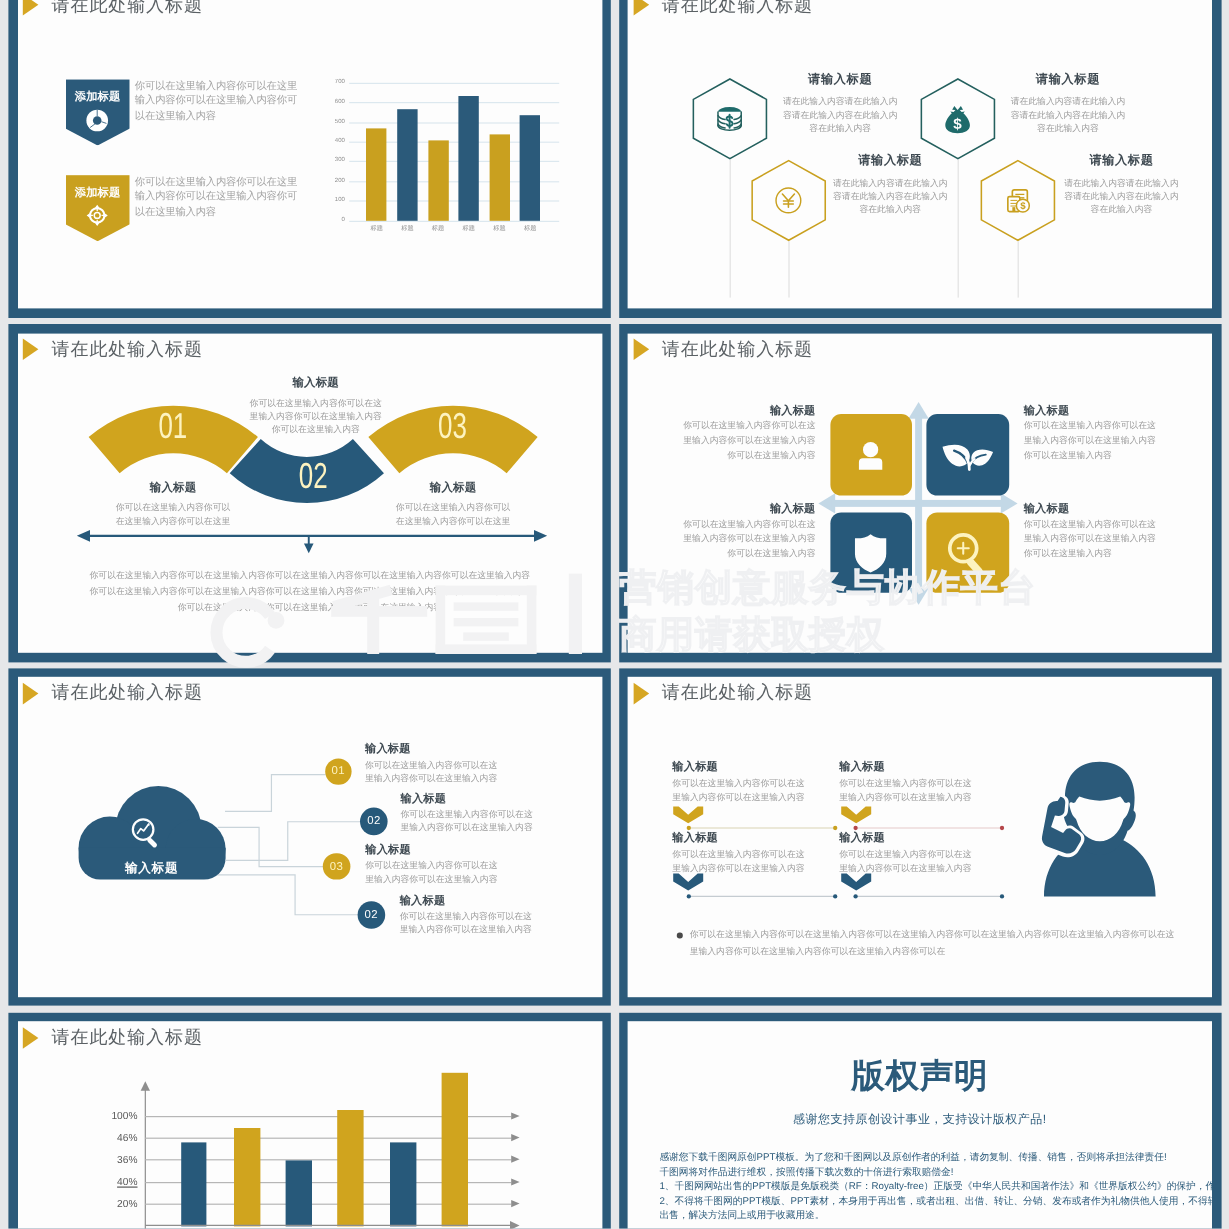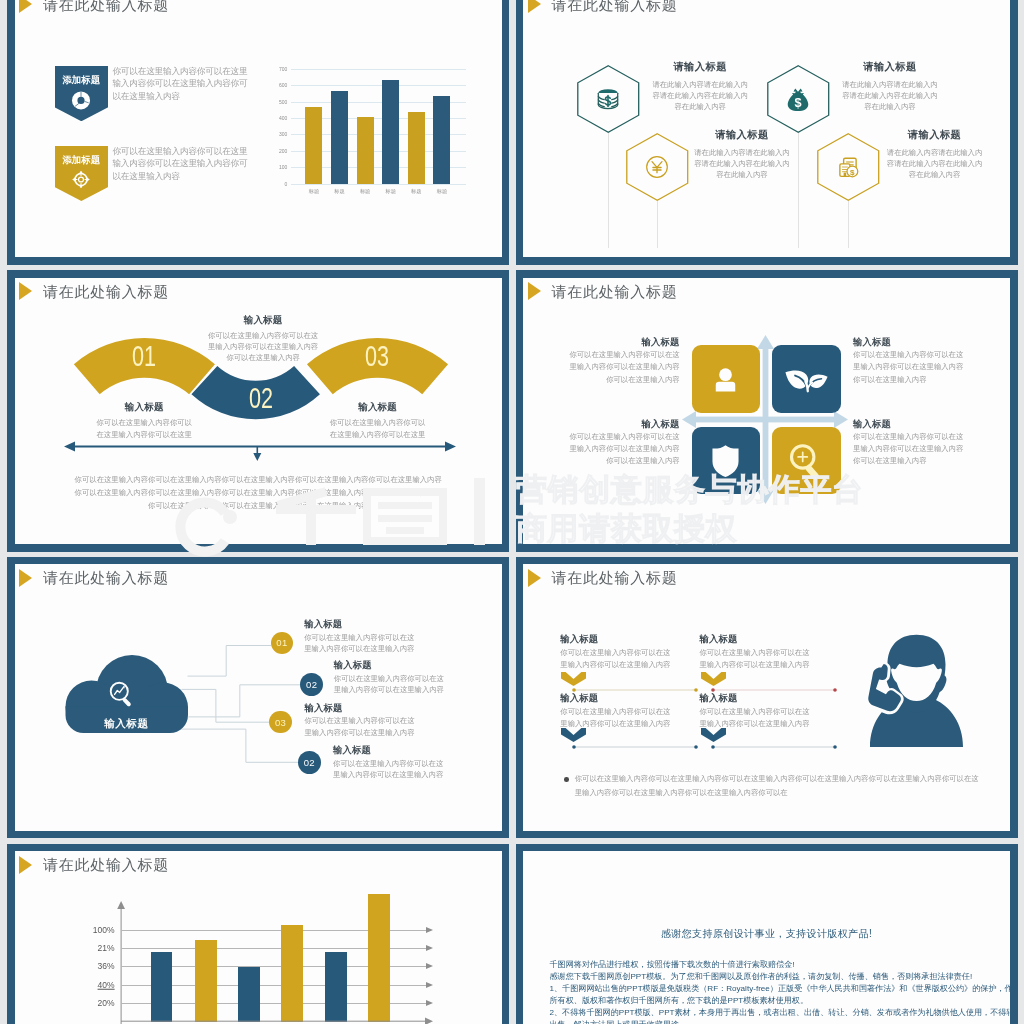--- a/index.html
+++ b/index.html
@@ -500,21 +500,21 @@
           <div class="gl" style="top: 54.6px; width: 305px;">
             <div style="position: absolute; right: -7px; top: -3px; width: 0px; height: 0px; border-left: 7px solid rgb(142, 142, 142); border-top: 3.5px solid transparent; border-bottom: 3.5px solid transparent;"></div>
             <div class="yt" style="top: 0px; text-decoration: underline;">40%</div>
           </div>
           <div class="gl" style="top: 36.4px; width: 305px;">
             <div style="position: absolute; right: -7px; top: -3px; width: 0px; height: 0px; border-left: 7px solid rgb(142, 142, 142); border-top: 3.5px solid transparent; border-bottom: 3.5px solid transparent;"></div>
             <div class="yt" style="top: 0px;">36%</div>
           </div>
           <div class="gl" style="top: 18.2px; width: 305px;">
             <div style="position: absolute; right: -7px; top: -3px; width: 0px; height: 0px; border-left: 7px solid rgb(142, 142, 142); border-top: 3.5px solid transparent; border-bottom: 3.5px solid transparent;"></div>
-            <div class="yt" style="top: 0px;">21%</div>
+            <div class="yt" style="top: 0px;">46%</div>
           </div>
           <div class="gl" style="top: 0px; width: 305px;">
             <div style="position: absolute; right: -7px; top: -3px; width: 0px; height: 0px; border-left: 7px solid rgb(142, 142, 142); border-top: 3.5px solid transparent; border-bottom: 3.5px solid transparent;"></div>
             <div class="yt" style="top: 0px; margin-left: 12px;">100%</div>
           </div>
           <div class="bar" style="left: 30px; width: 21.9px; height: 70.07px; background: rgb(39, 89, 122);"></div>
           <div class="bar" style="left: 74.2px; width: 21.9px; height: 81.9px; background: rgb(208, 164, 30);"></div>
           <div class="bar" style="left: 117.1px; width: 21.9px; height: 54.6px; background: rgb(39, 89, 122);"></div>
           <div class="bar" style="left: 160.1px; width: 21.9px; height: 96.46px; background: rgb(208, 164, 30);"></div>
           <div class="bar" style="left: 204.2px; width: 21.9px; height: 70.07px; background: rgb(39, 89, 122);"></div>
@@ -522,26 +522,26 @@
         </div>
  <svg class="abs" style="left:106.1px;top:167px" width="312" height="7">
    <path d="M0,3.2 L305,3.2" stroke="#8e8e8e" stroke-width="1"></path>
    <path d="M312,3.2 L304,7 L304,-0.6 Z" fill="#8e8e8e"></path>
  </svg>
 </div>
     </div>
 
 <div class="slide s8">
       <div class="inner">
+ <div class="s8t" style="left:0;top:31.5px">版权声明</div>
  <div class="s8s" style="left:0;top:77.5px">感谢您支持原创设计事业，支持设计版权产品!</div>
  <div class="s8p" style="left:26.5px;top:107.3px;width:442px">
+   <div>感谢您下载千图网原创PPT模板。为了您和千图网以及原创作者的利益，请勿复制、传播、销售，否则将承担法律责任!</div>
    <div>千图网将对作品进行维权，按照传播下载次数的十倍进行索取赔偿金!</div>
-   <div>感谢您下载千图网原创PPT模板。为了您和千图网以及原创作者的利益，请勿复制、传播、销售，否则将承担法律责任!</div>
    <div>1、千图网网站出售的PPT模版是免版税类（RF：Royalty-free）正版受《中华人民共和国著作法》和《世界版权公约》的保护，作品的</div>
-   <div>所有权、版权和著作权归千图网所有，您下载的是PPT模板素材使用权。</div>
    <div>2、不得将千图网的PPT模版、PPT素材，本身用于再出售，或者出租、出借、转让、分销、发布或者作为礼物供他人使用，不得转授权、</div>
    <div>出售，解决方法同上或用于收藏用途。</div>
  </div>
 </div>
     </div>
 
 <div class="abs" style="left:0;top:0;width:1024px;height:1024px;pointer-events:none;z-index:50">
  <svg class="abs" style="left:180px;top:470px" width="320" height="90">
    <g fill="none" stroke="#f2f2f3" stroke-width="10" stroke-linecap="butt">
      <path d="M45,43 A24.5,24.5 0 1 0 45,71"></path>

